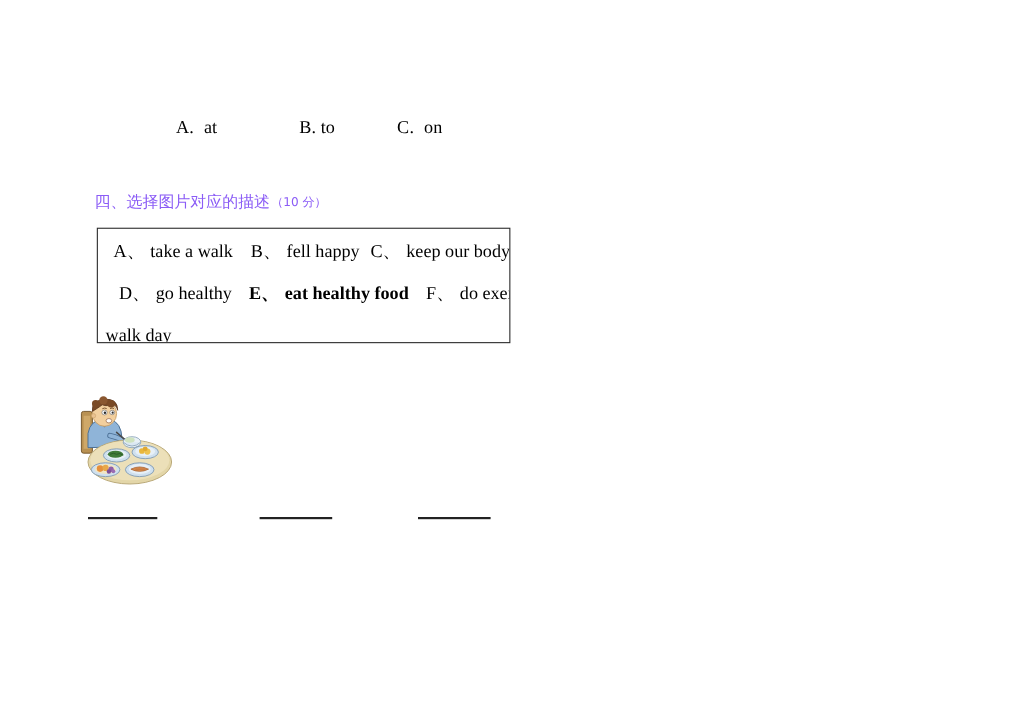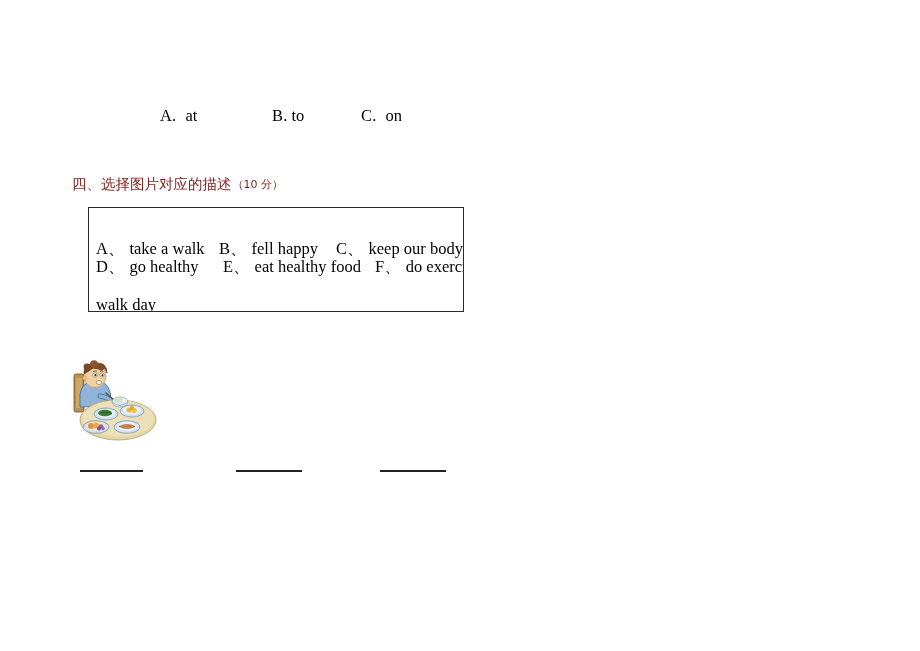--- a/index.html
+++ b/index.html
@@ -40,28 +40,28 @@
   .mc-opt .lab { letter-spacing: 0.2px; }
   .mc-opt .val { margin-left: 9px; }
   .mc-opt-a { width: 112px; font-family: Liberation Serif, serif; }
   .mc-opt-b { width: 89px; }
   .mc-opt-b .val { margin-left: 4px; }
   .mc-opt-c { width: 100px; }
 
   
   .section-heading {
     position: absolute;
-    left: 72px;
+    left: 86px;
     top: 173px;
     height: 22px;
     line-height: 22px;
     white-space: nowrap;
     font-family: "DejaVu Sans", "Liberation Sans", sans-serif;
     font-size: 14.5px;
-    color: #7f1d1d;
+    color: #8b5cf6;
   }
   .section-heading .title {
     font-family: "DejaVu Sans", "Liberation Sans", sans-serif;
     font-size: 14.5px;
   }
   .section-heading .points {
     font-family: "DejaVu Sans", "Liberation Sans", sans-serif;
     font-size: 11px;
     margin-left: 1px;
     vertical-align: 1px;
@@ -85,30 +85,30 @@
     height: 26px;
     line-height: 26px;
     white-space: nowrap;
     font-family: "Liberation Serif", "DejaVu Serif", serif;
     font-size: 16.5px;
   }
   .wb-row-1 { top: 8px; }
   .wb-row-2 { top: 46px; }
   .wb-row-3 { top: 84px; }
 
-  .wb-item { display: inline-block; }
+  .wb-item { display: inline-block; text-align: center; }
   .wb-item .mark { letter-spacing: 0px; }
   .wb-item .txt { margin-left: 5px; }
 
   .wb-a { width: 123px; }
-  .wb-b { width: 117px; margin-top: 20px; }
+  .wb-b { width: 117px; }
   .wb-c { width: 140px; }
 
   .wb-d { width: 127px; }
-  .wb-e { width: 152px; }
+  .wb-e { width: 152px; font-weight: bold; }
   .wb-f { width: 130px; }
 
   
   .clipart {
     position: absolute;
     left: 68px;
     top: 358px;
     width: 90px;
     height: 86px;
   }

